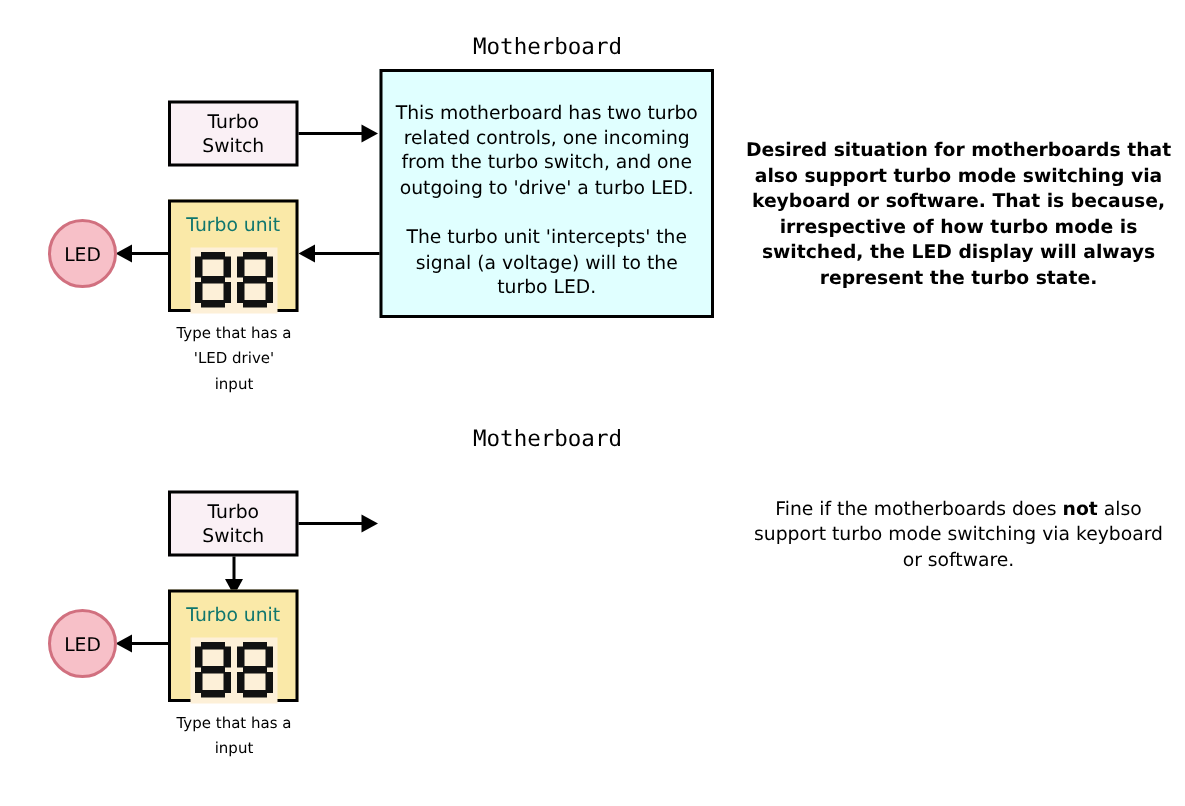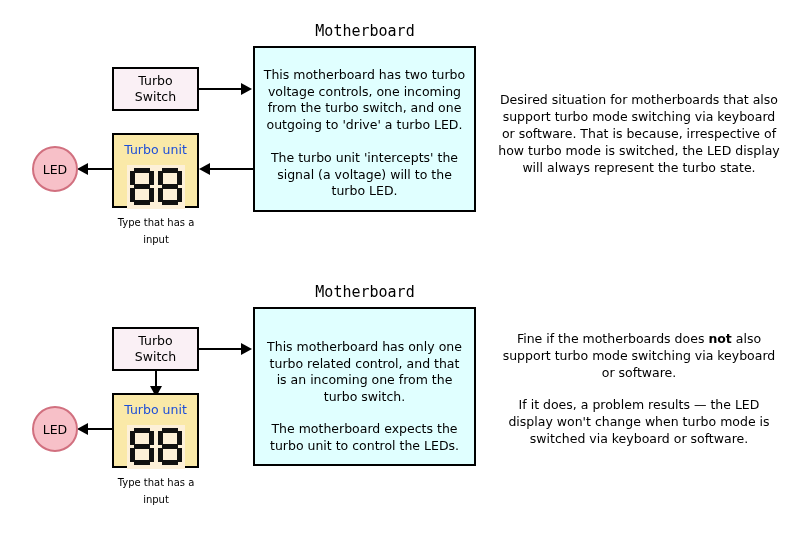--- a/index.html
+++ b/index.html
@@ -67,21 +67,21 @@
     background: #fae9a8;
     border: 2px solid #000000;
     box-sizing: border-box;
   }
   .unit-title {
     position: absolute;
     left: 0; right: 0;
     top: 7px;
     text-align: center;
     font-size: 12.5px;
-    color: #1d4ed8;
+    color: #0f766e;
   }
   .seg-display {
     position: absolute;
     left: 50%;
     transform: translateX(-50%);
     top: 30px;
     display: flex;
     gap: 2px;
     background: #fdf0d8;
     padding: 2px;
@@ -174,21 +174,21 @@
   }
 </style>
 </head>
 <body>
 
 <div class="canvas">
 
   <div class="mb-title abs" style="left:265px; top:22px; width:200px;">Motherboard</div>
 
   <div class="mb-box abs" style="left:253px; top:46px; width:223px; height:166px;">
-    <div class="mb-text" style="top:19px; padding:0 8px;">This motherboard has two turbo voltage controls, one incoming from the turbo switch, and one outgoing to 'drive' a turbo LED.</div>
+    <div class="mb-text" style="top:19px; padding:0 8px;">This motherboard has two turbo related controls, one incoming from the turbo switch, and one outgoing to 'drive' a turbo LED.</div>
     <div class="mb-text" style="top:102px; padding:0 10px;">The turbo unit 'intercepts' the signal (a voltage) will to the turbo LED.</div>
   </div>
 
   <div class="switch-box abs" style="left:112px; top:67px; width:87px; height:44px;">
     <div class="switch-label">
       <div>Turbo</div>
       <div>Switch</div>
     </div>
   </div>
 
@@ -224,31 +224,28 @@
 
   <div class="hline" style="left:88px; top:168px; width:24px;"></div>
   <div class="arrow-l" style="left:77px; top:163px;"></div>
 
   <div class="led abs" style="left:32px; top:146px; width:46px; height:46px;">
     <span>LED</span>
   </div>
 
   <div class="caption" style="left:88px; top:214px; width:136px;">
     <div>Type that has a</div>
+    <div>'LED drive'</div>
     <div>input</div>
   </div>
 
-  <div class="note" style="left:495px; top:91px; width:288px;">Desired situation for motherboards that also support turbo mode switching via keyboard or software. That is because, irrespective of how turbo mode is switched, the LED display will always represent the turbo state.</div>
+  <div class="note" style="left:495px; top:91px; width:288px;font-weight:bold;">Desired situation for motherboards that also support turbo mode switching via keyboard or software. That is because, irrespective of how turbo mode is switched, the LED display will always represent the turbo state.</div>
 
   <div class="mb-title abs" style="left:265px; top:283px; width:200px;">Motherboard</div>
 
-  <div class="mb-box abs" style="left:253px; top:307px; width:223px; height:159px;">
-    <div class="mb-text" style="top:30px; padding:0 8px;">This motherboard has only one turbo related control, and that is an incoming one from the turbo switch.</div>
-    <div class="mb-text" style="top:112px; padding:0 8px;">The motherboard expects the turbo unit to control the LEDs.</div>
-  </div>
 
   <div class="switch-box abs" style="left:112px; top:327px; width:87px; height:44px;">
     <div class="switch-label">
       <div>Turbo</div>
       <div>Switch</div>
     </div>
   </div>
 
   <div class="hline" style="left:199px; top:348px; width:44px;"></div>
   <div class="arrow-r" style="left:241px; top:343px;"></div>
@@ -288,15 +285,14 @@
   </div>
 
   <div class="caption" style="left:88px; top:474px; width:136px;">
     <div>Type that has a</div>
     <div>input</div>
   </div>
 
   <div class="note" style="left:495px; top:330px; width:288px;">
     <span>Fine if the motherboards does </span><b>not</b><span> also support turbo mode switching via keyboard or software.</span>
   </div>
-  <div class="note" style="left:495px; top:396px; width:288px;">If it does, a problem results — the LED display won't change when turbo mode is switched via keyboard or software.</div>
 
 </div>
 
 </body></html>

